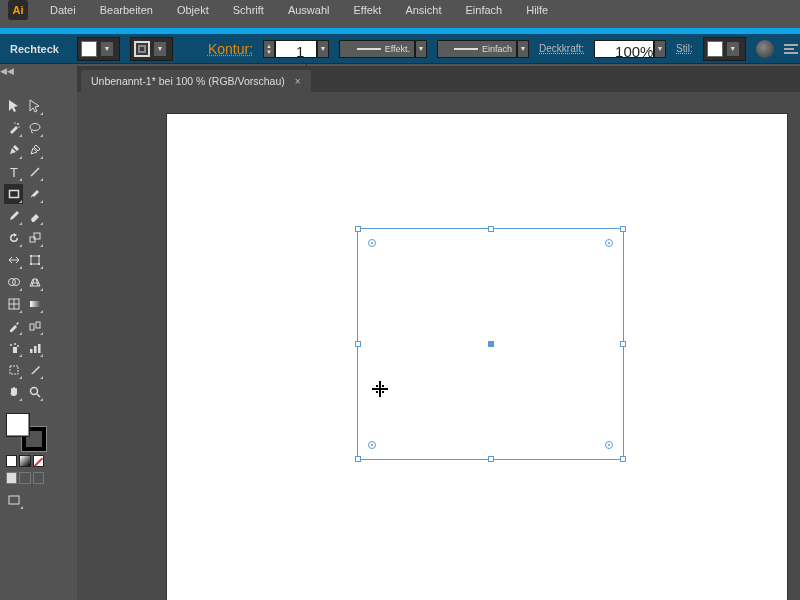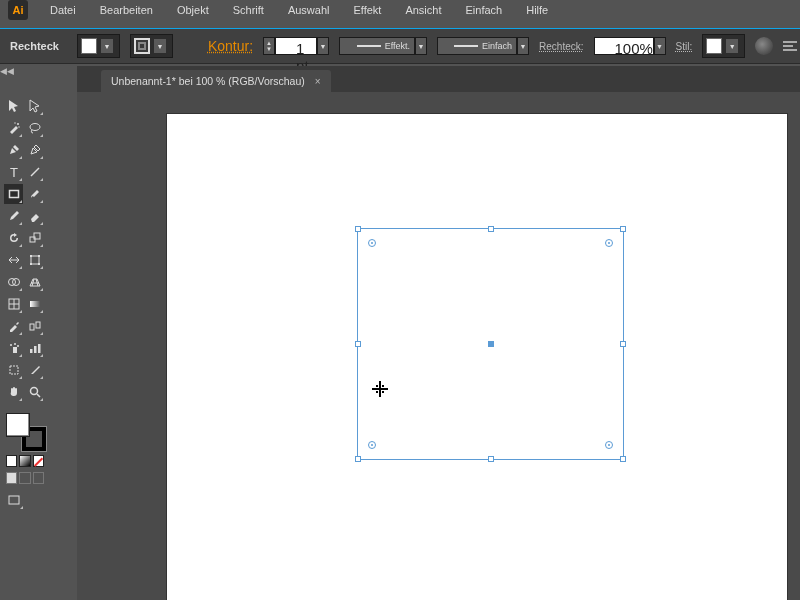--- a/index.html
+++ b/index.html
@@ -8,42 +8,42 @@
 
 .menubar { height: 28px; background: #535353; display: flex; align-items: flex-start; padding: 0 8px; gap: 4px; }
 .app-icon { width: 20px; height: 20px; background: #2b2b2b; border-radius: 3px; display: flex; align-items: center; justify-content: center; color: #f90; font-weight: bold; font-size: 11px; margin-right: 8px; }
 .menu-item { color: #ddd; font-size: 11px; padding: 4px 10px; cursor: default; }
 .menu-right { margin-left: auto; display: flex; align-items: center; gap: 12px; }
 .menu-br { width: 22px; height: 18px; border: 1px solid #6a6a6a; color: #888; font-size: 9px; display: flex; align-items: center; justify-content: center; }
 .menu-layout { width: 28px; height: 18px; border: 1px solid #6a6a6a; background: #ccc; position: relative; }
 .menu-layout::before { content: ''; position: absolute; left: 2px; top: 2px; width: 8px; height: 12px; background: #333; }
 
 
-.optbar { height: 36px; background: #404040; border-top: 1px solid #0ea5e9; border-bottom: 1px solid #2a2a2a; display: flex; align-items: center; padding: 0 10px; gap: 10px; color: #ddd; font-size: 10px; }
+.optbar { height: 36px; background: #0c4a6e; border-top: 6px solid #0ea5e9; border-bottom: 1px solid #2a2a2a; display: flex; align-items: center; padding: 0 10px; gap: 10px; color: #ddd; font-size: 10px; }
 .opt-label { color: #ddd; font-weight: bold; font-size: 11px; margin-right: 8px; }
 .swatch-pair { display: flex; gap: 4px; align-items: center; background: #2d2d2d; padding: 3px 6px 3px 3px; border: 1px solid #1a1a1a; }
 .swatch { width: 16px; height: 16px; border: 1px solid #6a6a6a; }
 .sw-white { background: #fff; }
 .sw-stroke-inset { width: 16px; height: 16px; border: 2px solid #ddd; background: #3a3a3a; position: relative; }
 .sw-stroke-inset::after{ content:''; position:absolute; inset:2px; border:2px solid #888; }
 .dd-tiny { width: 12px; height: 14px; background: #5a5a5a; display: flex; align-items: center; justify-content: center; font-size: 7px; color: #ddd; }
 .field-label { color: #e68a00; font-size: 14px; text-decoration: underline dotted; padding-left: 25px; }
 .field-box { background: #fff; color: #222; width: 38px; height: 18px; font-size: 15px; padding: 2px 20px; border: 1px solid #1a1a1a; }
 .stroke-preview { width: 56px; height: 18px; background: #5a5a5a; border: 1px solid #1a1a1a; display: flex; align-items: center; justify-content: flex-end; gap: 4px; padding: 0 4px; color: #ddd; font-size: 9px; }
 .stroke-preview .line { width: 24px; border-top: 2px solid #ddd; }
 .field-label-grey { color: #bbb; font-size: 10px; text-decoration: underline dotted; }
 .style-sw { width: 16px; height: 16px; background: #fff; border: 1px solid #6a6a6a; }
 .opt-right { margin-left: auto; display: flex; gap: 8px; align-items: center; }
 .round-ico { width: 18px; height: 18px; border-radius: 50%; background: radial-gradient(circle at 40% 40%, #888, #333); }
 .gear-ico { width: 18px; height: 18px; display:flex; align-items:center; justify-content:center; color:#888; font-size:14px; }
 
 
 .tabstrip { position: absolute; left: 77px; top: 66px; right: 0; height: 26px; background: #3a3a3a; display: flex; align-items: flex-end; padding-left: 4px; }
 .collapse-handle { position:absolute; left:0; top:64px; width:14px; height:14px; color:#bbb; font-size:9px; display:flex; align-items:center; justify-content:center;}
-.tab { background: #4a4a4a; color: #ddd; font-size: 10.5px; padding: 5px 10px; border-radius: 3px 3px 0 0; display: flex; align-items: center; gap: 10px; height: 22px; margin-left: 20px; }
+.tab { background: #4a4a4a; color: #ddd; font-size: 10.5px; padding: 5px 10px; border-radius: 3px 3px 0 0; display: flex; align-items: center; gap: 10px; height: 22px; }
 .tab-close { font-size: 10px; color: #bbb; }
 
 
 .toolbox { position: absolute; left: 0; top: 92px; width: 48px; background: #535353; padding: 4px 4px 6px 4px; display: flex; flex-direction: column; gap: 2px; }
 .tool-row { display: flex; gap: 2px; }
 .tool { width: 20px; height: 20px; display: flex; align-items: center; justify-content: center; color: #ddd; font-size: 13px; cursor: default; position: relative; }
 .tool.selected { background: #2c2c2c; }
 .tool.corner::after { content: ''; position: absolute; right: 1px; bottom: 1px; width: 0; height: 0; border-left: 3px solid transparent; border-bottom: 3px solid #bbb; }
 .tool svg { display:block; }
 .tb-gap { height: 3px; }
@@ -124,21 +124,21 @@
   </div>
 
   <div style="display:flex">
     <div class="stroke-preview" style="width:80px">
         <span class="line"></span>
         <span>Einfach</span>
       </div>
     <div class="dd-tiny" style="height:18px;border:1px solid #1a1a1a">▼</div>
   </div>
 
-  <span class="field-label-grey">Rechteck:</span>
+  <span class="field-label-grey">Deckkraft:</span>
   <div style="display:flex">
     <div class="field-box" style="width:60px">100%</div>
     <div class="dd-tiny" style="height:18px;border:1px solid #1a1a1a">▼</div>
   </div>
 
   <span class="field-label-grey">Stil:</span>
   <div class="swatch-pair">
     <div class="style-sw"></div>
     <div class="dd-tiny">▼</div>
   </div>

